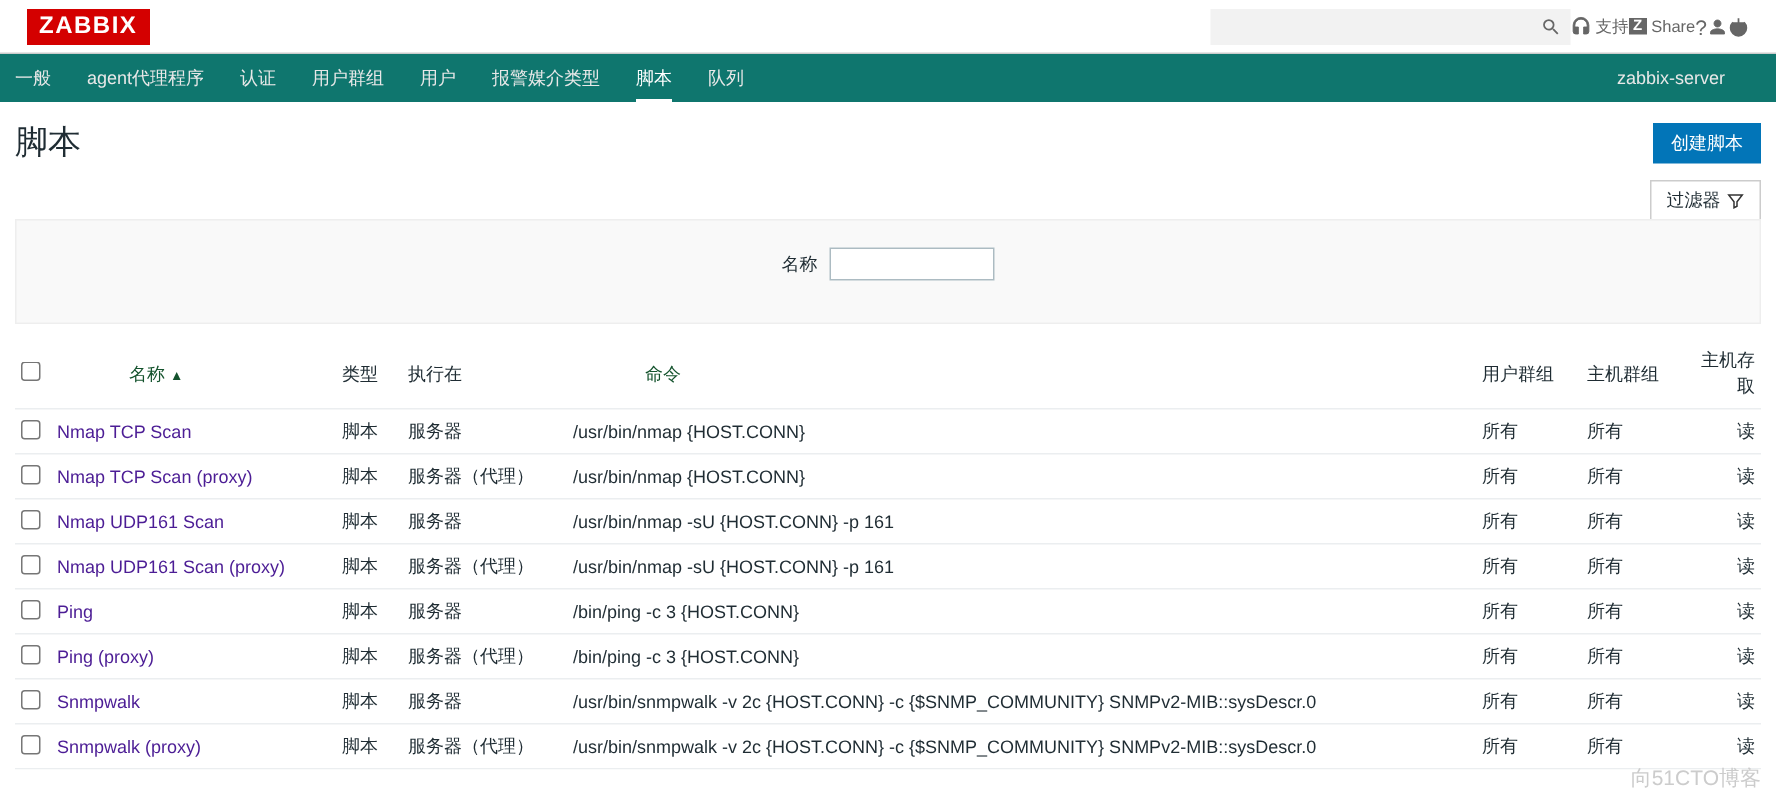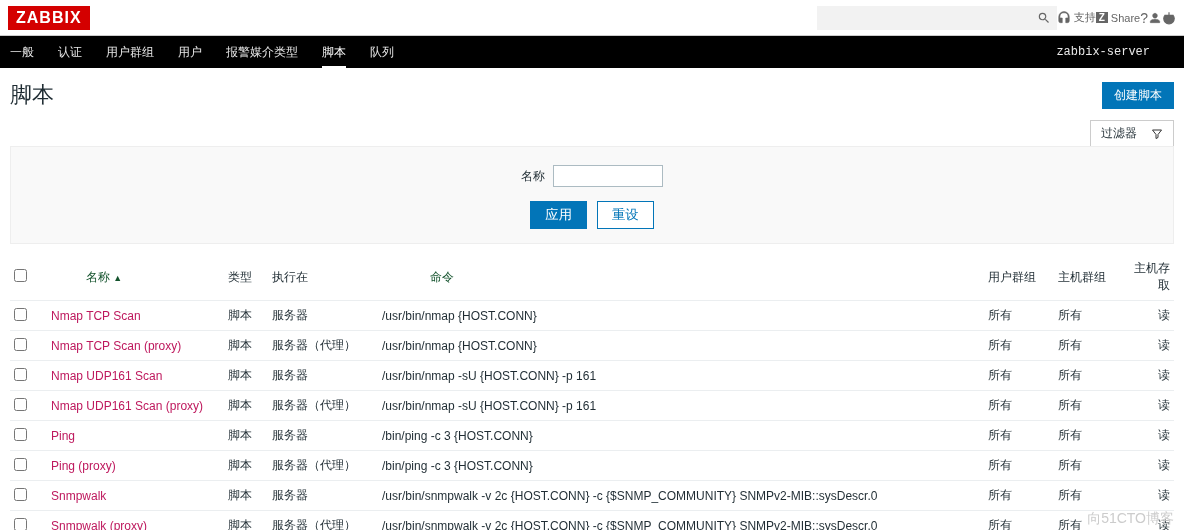--- a/index.html
+++ b/index.html
@@ -1,49 +1,49 @@
 <!DOCTYPE html>
 <html><head>
 <meta charset="utf-8">
 <style>
 * { margin: 0; padding: 0; box-sizing: border-box; }
 body { font-family: Arial, "Microsoft YaHei", sans-serif; font-size: 12px; color: #1f2c33; background: #fff; }
-.topbar { display: flex; align-items: center; height: 36px; border-bottom: 1px solid #ccc; padding: 0 8px; }
+.topbar { display: flex; align-items: center; height: 36px; border-bottom: 1px solid #ccc; padding: 0 18px; }
 .logo { background: #d40000; color: #fff; font-weight: bold; padding: 3px 8px; font-size: 16px; letter-spacing: 1px; margin-right: 15px; }
 .main-nav { display: flex; gap: 18px; }
 .main-nav span { color: #1f2c33; cursor: pointer; }
 .main-nav span.active { font-weight: bold; }
 .top-right { margin-left: auto; display: flex; align-items: center; gap: 0; }
 .search-box { display: flex; align-items: center; background: #f2f2f2; width: 240px; height: 24px; padding: 0 6px; }
 .search-box input { flex: 1; border: none; background: transparent; outline: none; font-size: 12px; }
 .search-box svg { width: 14px; height: 14px; fill: #666; }
 .icon-link { display: flex; align-items: center; gap: 3px; color: #666; cursor: pointer; font-size: 11px; }
 .icon-link svg { width: 14px; height: 14px; fill: #666; stroke: #666; }
-.subnav { background: #000000; height: 32px; display: flex; align-items: center; padding: 0 10px; font-family: Liberation Mono, monospace; }
+.subnav { background: #0f766e; height: 32px; display: flex; align-items: center; padding: 0 10px; }
 .subnav span { color: #e8e8e8; margin-right: 24px; cursor: pointer; font-size: 12px; padding: 8px 0; }
 .subnav span.active { color: #fff; border-bottom: 3px solid #fff; padding-bottom: 5px; }
 .server-label { margin-left: auto; color: #b0c9da; font-size: 11px; }
 .page-header { display: flex; align-items: center; padding: 12px 10px 10px; }
 .page-title { font-size: 22px; font-weight: normal; }
 .btn-create { margin-left: auto; background: #0275b8; color: #fff; border: none; padding: 5px 12px; cursor: pointer; font-size: 12px; }
 .filter-tab-row { display: flex; padding: 0 10px; }
-.filter-tab { margin-left: auto; border: 1px solid #ccc; border-bottom: none; padding: 4px 10px; display: flex; align-items: center; gap: 14px; cursor: pointer; background: #fff; }
+.filter-tab { margin-left: auto; border: 1px solid #ccc; border-bottom: none; padding: 4px 10px; display: flex; align-items: center; gap: 4px; cursor: pointer; background: #fff; }
 .filter-tab svg { width: 12px; height: 12px; }
 .filter-panel { margin: 0 10px 10px; background: #f9f9f9; border: 1px solid #eee; padding: 18px 0 14px; text-align: center; }
 .filter-row { display: flex; justify-content: center; align-items: center; gap: 8px; margin-bottom: 14px; }
 .filter-row input { width: 110px; height: 22px; border: 1px solid #acbbc2; padding: 0 4px; }
 .filter-btns { display: flex; justify-content: center; gap: 10px; }
 .btn-apply { background: #0275b8; color: #fff; border: 1px solid #0275b8; padding: 4px 14px; cursor: pointer; }
 .btn-reset { background: #fff; color: #0275b8; border: 1px solid #0275b8; padding: 4px 14px; cursor: pointer; }
 .table-wrap { padding: 0 10px; }
 table { width: 100%; border-collapse: collapse; }
 th { text-align: left; padding: 6px 4px; font-weight: normal; border-bottom: 1px solid #ebeef0; }
 th .sort-link { color: #14532d; cursor: pointer; margin-left: 48px; }
 td { padding: 6px 4px; border-bottom: 1px solid #ebeef0; }
-td a { color: #be185d; text-decoration: none; cursor: pointer; margin-left: 13px; }
+td a { color: #4c1d95; text-decoration: none; cursor: pointer; }
 .col-cb { width: 24px; }
 .col-name { width: 190px; }
 .col-type { width: 44px; }
 .col-exec { width: 110px; }
 .col-cmd { }
 .col-ug { width: 70px; text-align: left; }
 .col-hg { width: 70px; text-align: left; }
 .col-ha { width: 50px; text-align: right; }
 input[type=checkbox] { cursor: pointer; }
 .watermark { position: absolute; right: 10px; bottom: 2px; color: #ccc; font-size: 14px; }
@@ -79,20 +79,21 @@
     <span class="icon-link">
       <svg viewBox="0 0 24 24" fill="none" stroke-width="2">
           <path d="M12 2v10M18.36 6.64a9 9 0 11-12.73 0"></path>
         </svg>
     </span>
   </div>
 </div>
 
 <div class="subnav" id="sub-nav">
   <span>一般</span>
+    <span>agent代理程序</span>
     <span>认证</span>
     <span>用户群组</span>
     <span>用户</span>
     <span>报警媒介类型</span>
     <span class="active">脚本</span>
     <span>队列</span>
     <span class="server-label">zabbix-server</span>
 </div>
 
 <div class="page-header">
@@ -106,24 +107,20 @@
     <svg viewBox="0 0 24 24" fill="none" stroke="#333" stroke-width="2">
         <path d="M3 4h18l-7 9v6l-4 2v-8L3 4z"></path>
       </svg>
   </div>
 </div>
 
 <div class="filter-panel">
   <div class="filter-row">
     <span>名称</span>
     <input type="text" style="">
-  </div>
-  <div class="filter-btns">
-    <button class="btn-apply">应用</button>
-    <button class="btn-reset">重设</button>
   </div>
 </div>
 
 <div class="table-wrap">
   <table>
     <thead>
       <tr>
         <th class="col-cb"><input type="checkbox" style=""></th>
         <th class="col-name"><span class="sort-link"><span>名称</span> <span style="font-size:9px">▲</span></span></th>
         <th class="col-type">类型</th>

